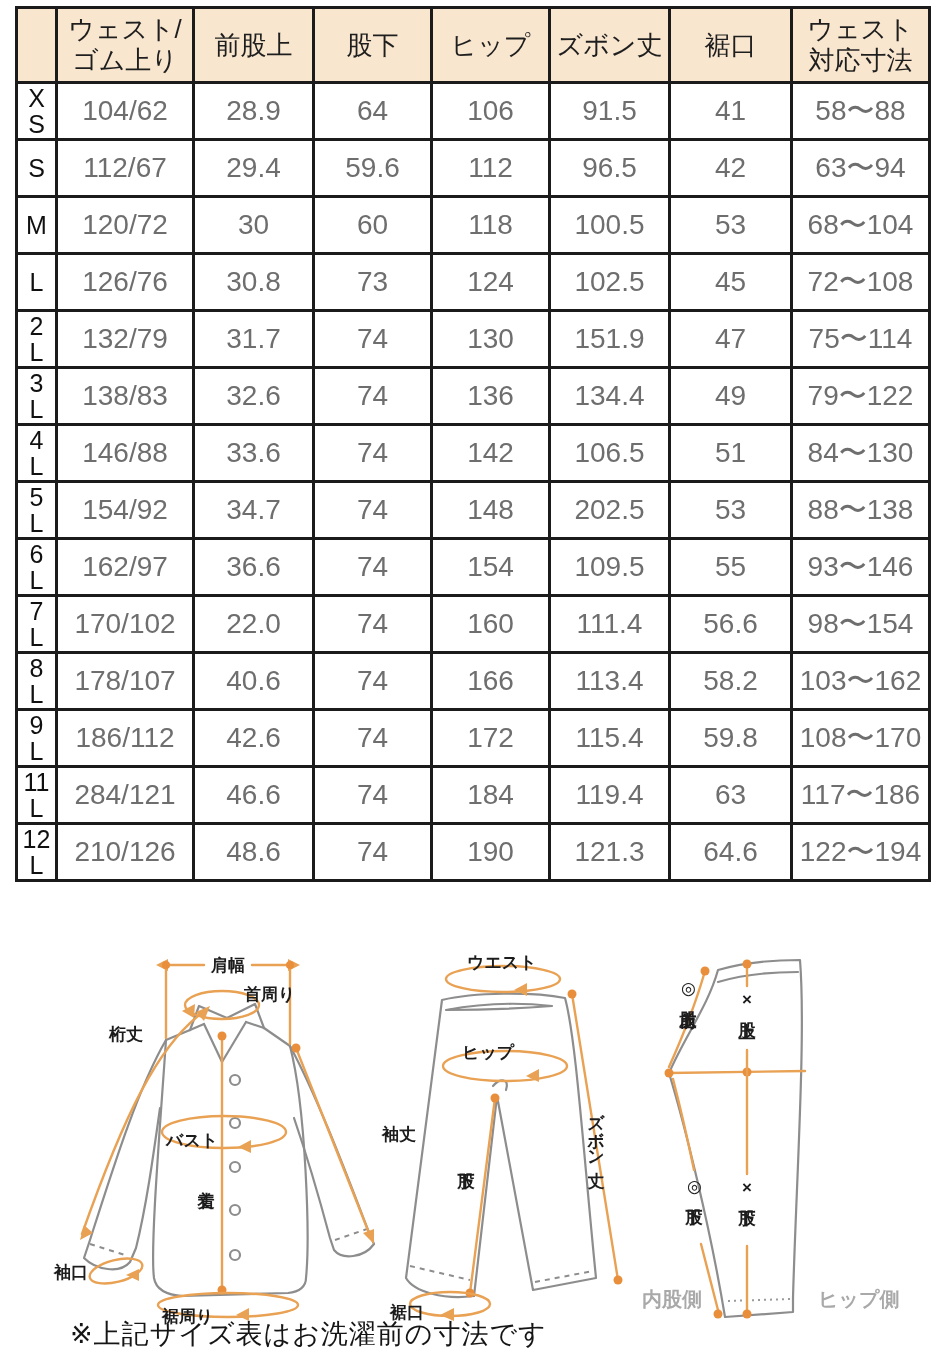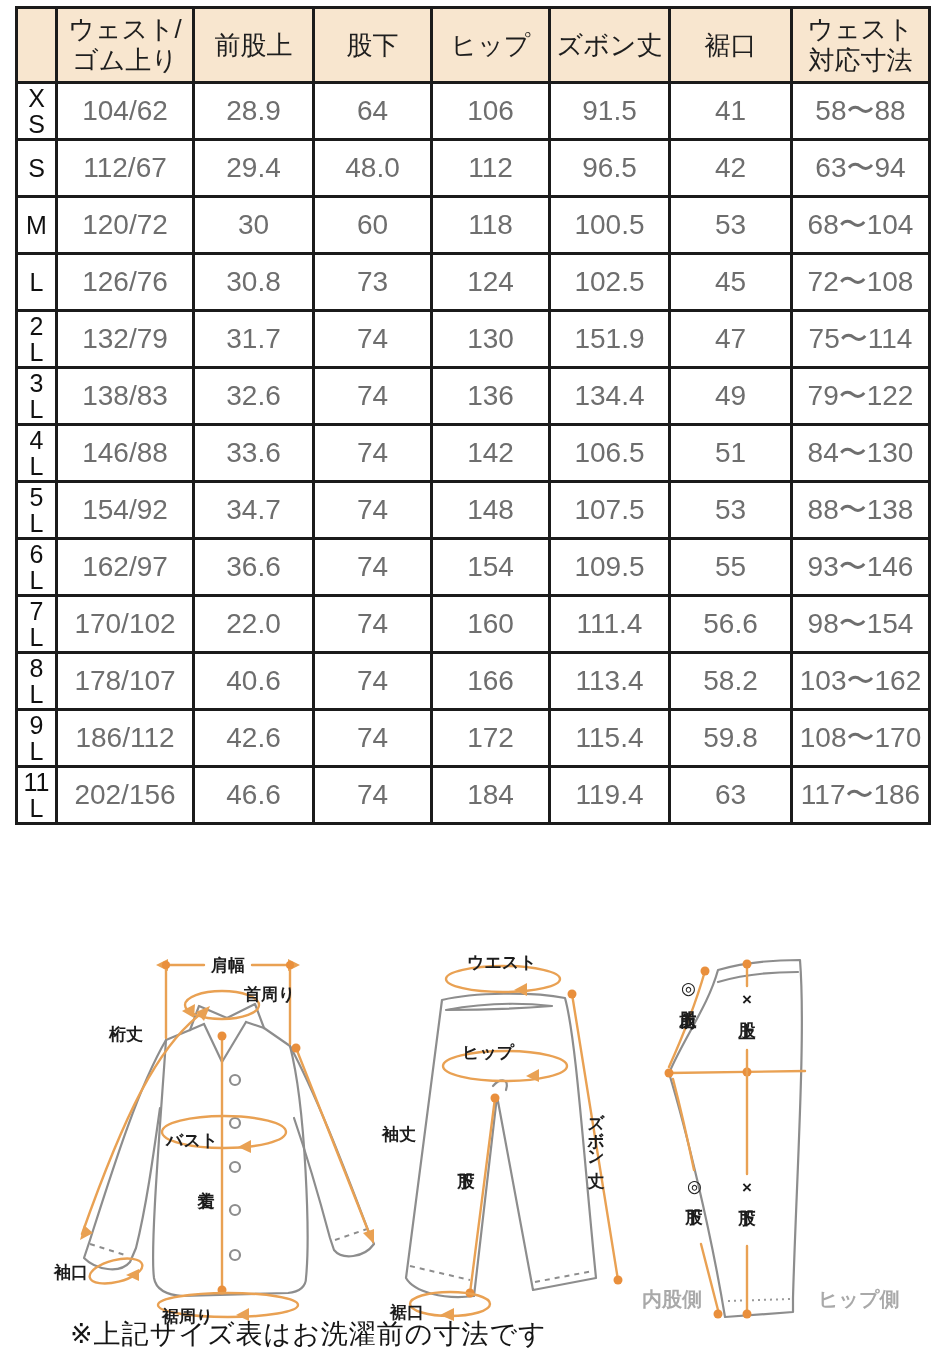--- a/index.html
+++ b/index.html
@@ -111,21 +111,21 @@
         <td class="val">41</td>
         <td class="val">58〜88</td>
       </tr>
 
       <tr>
         <th class="size">
           <span>S</span>
         </th>
         <td class="val">112/67</td>
         <td class="val">29.4</td>
-        <td class="val">48.0</td>
+        <td class="val">59.6</td>
         <td class="val">112</td>
         <td class="val">96.5</td>
         <td class="val">42</td>
         <td class="val">63〜94</td>
       </tr>
 
       <tr>
         <th class="size">
           <span>M</span>
         </th>
@@ -195,21 +195,21 @@
 
       <tr>
         <th class="size">
           <span>5</span>
           <span>L</span>
         </th>
         <td class="val">154/92</td>
         <td class="val">34.7</td>
         <td class="val">74</td>
         <td class="val">148</td>
-        <td class="val">107.5</td>
+        <td class="val">202.5</td>
         <td class="val">53</td>
         <td class="val">88〜138</td>
       </tr>
 
       <tr>
         <th class="size">
           <span>6</span>
           <span>L</span>
         </th>
         <td class="val">162/97</td>
@@ -262,29 +262,42 @@
         <td class="val">59.8</td>
         <td class="val">108〜170</td>
       </tr>
 
 
       <tr>
         <th class="size">
           <span>11</span>
           <span>L</span>
         </th>
-        <td class="val">202/156</td>
+        <td class="val">284/121</td>
         <td class="val">46.6</td>
         <td class="val">74</td>
         <td class="val">184</td>
         <td class="val">119.4</td>
         <td class="val">63</td>
         <td class="val">117〜186</td>
       </tr>
 
+      <tr>
+        <th class="size">
+          <span>12</span>
+          <span>L</span>
+        </th>
+        <td class="val">210/126</td>
+        <td class="val">48.6</td>
+        <td class="val">74</td>
+        <td class="val">190</td>
+        <td class="val">121.3</td>
+        <td class="val">64.6</td>
+        <td class="val">122〜194</td>
+      </tr>
     </tbody>
 </table>
 
 <svg id="shirt-svg" width="380" height="380" viewBox="0 0 380 380">
 
   <path class="garment" d="M128,92 C122,180 112,300 116,330 C118,342 128,347 145,348 L250,345 C262,344 268,338 268,330 C272,290 268,160 252,98"></path>
   <path class="garment" d="M128,92 L152,82"></path>
   <path class="garment" d="M252,98 L226,80"></path>
   <path class="garment" d="M152,82 L161,58 L189,70 L217,56 L226,80"></path>
   <path class="garment" d="M166,76 L184,114 L208,74"></path>

